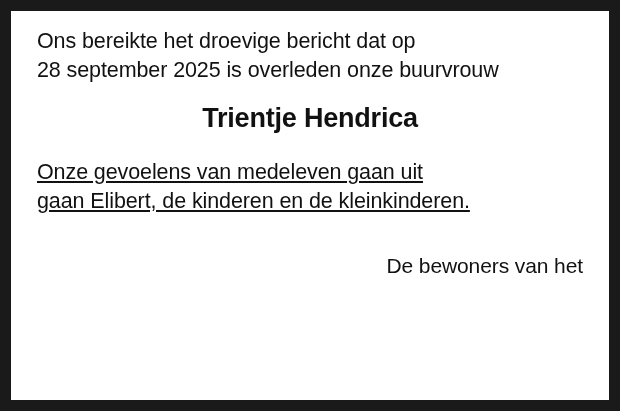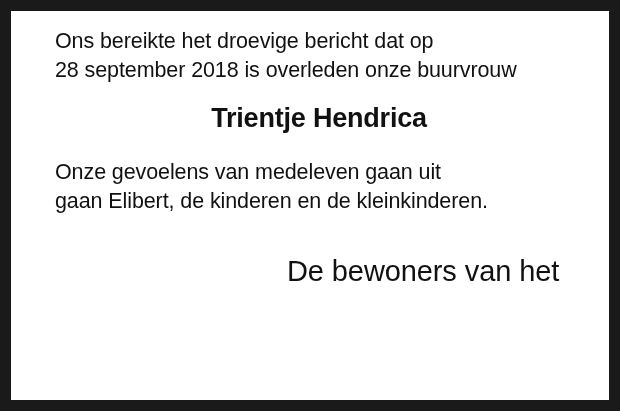--- a/index.html
+++ b/index.html
@@ -24,21 +24,20 @@
   }
   .inner {
     position: absolute;
     left: 0;
     top: 0;
     right: 0;
     bottom: 0;
     padding: 16px 26px 10px 26px;
     box-sizing: border-box;
     color: #111111;
-    margin-left: 18px;
   }
   .intro {
     font-size: 21.5px;
     line-height: 1.33;
     letter-spacing: -0.1px;
     margin: 0;
   }
   .intro .line {
     display: block;
     white-space: nowrap;
@@ -54,46 +53,48 @@
   .name-block .line {
     display: block;
     white-space: nowrap;
     text-align: center;
   }
   .condolence {
     font-size: 21.5px;
     line-height: 1.33;
     letter-spacing: -0.1px;
     margin: 22px 0 0 0;
+    text-decoration: underline;
   }
   .condolence .line {
     display: block;
     white-space: nowrap;
   }
   .signature {
-    font-size: 29px;
+    font-size: 21px;
     line-height: 1.33;
     letter-spacing: -0.1px;
     margin: 36px 0 0 0;
     padding-left: 232px;
+    text-align: right;
   }
   .signature .line {
     display: block;
     white-space: nowrap;
   }
 </style>
 </head>
 <body>
 
 <div id="notice-card">
   <div class="inner">
 
     <p class="intro">
       <span class="line">Ons bereikte het droevige bericht dat op</span>
-      <span class="line">28 september 2018 is overleden onze buurvrouw</span>
+      <span class="line">28 september 2025 is overleden onze buurvrouw</span>
     </p>
 
     <p class="name-block">
       <span class="line">Trientje Hendrica</span>
     </p>
 
     <p class="condolence">
       <span class="line">Onze gevoelens van medeleven gaan uit</span>
       <span class="line">gaan Elibert, de kinderen en de kleinkinderen.</span>
     </p>

